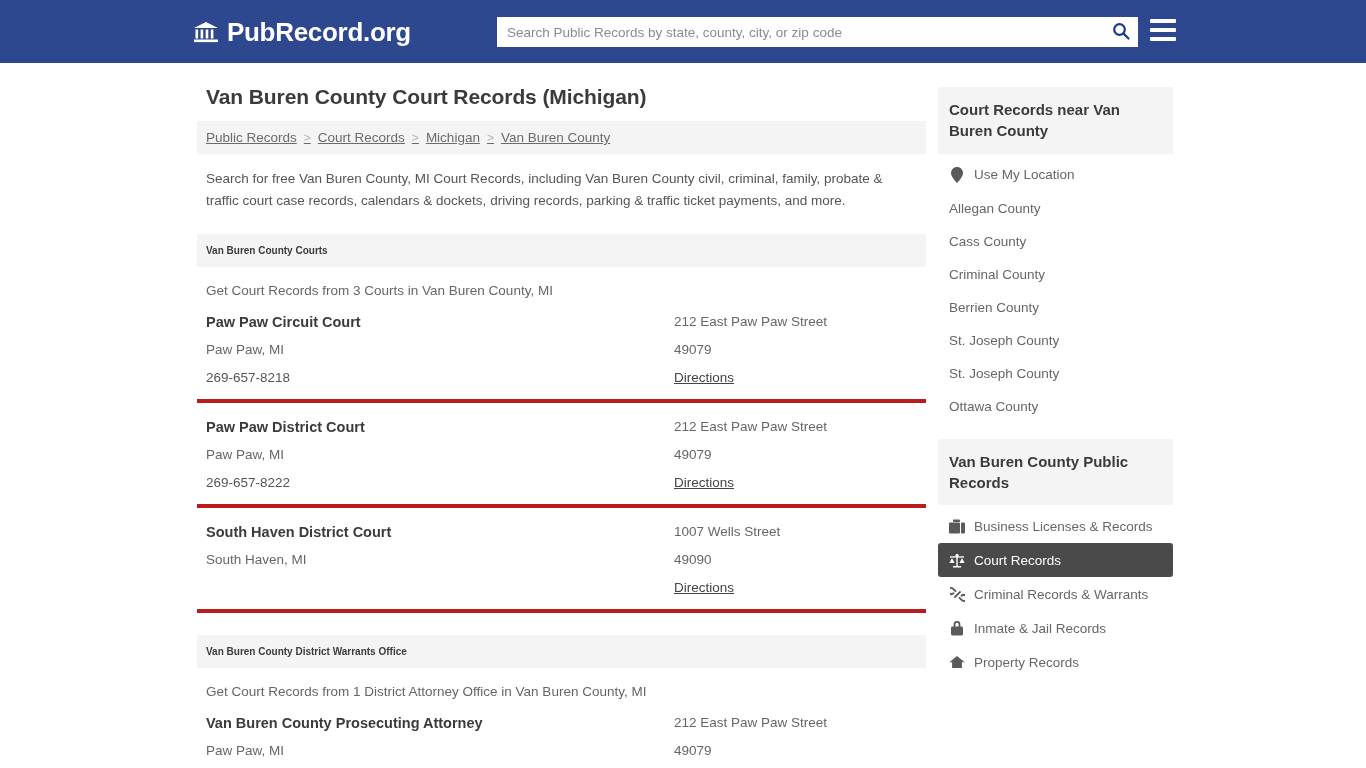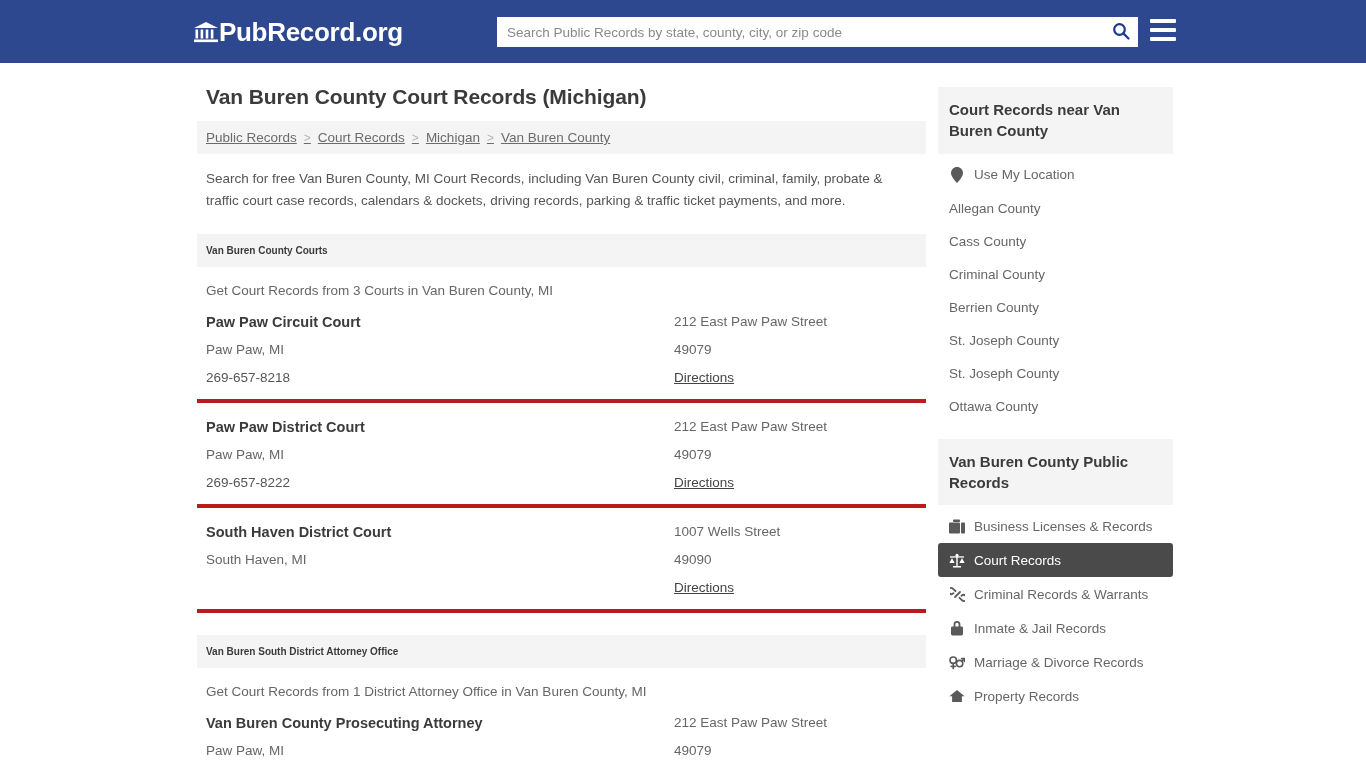--- a/index.html
+++ b/index.html
@@ -15,20 +15,21 @@
   .site-header {
     height: 63px;
     background: #2E4890;
     display: flex;
     align-items: center;
     position: relative;
   }
   .brand {
     display: flex;
     align-items: center;
+    gap: 8px;
     margin-left: 193px;
     text-decoration: none;
   }
   .brand-icon { width: 26px; height: 26px; display: block; }
   .brand-text {
     color: #ffffff;
     font-size: 26px;
     font-weight: bold;
     letter-spacing: -0.3px;
     line-height: 1;
@@ -292,21 +293,21 @@
               <div class="entry-name">South Haven District Court</div>
               <div class="entry-line">South Haven, MI</div>
               <div class="entry-line tel"></div>
             </div>
             <div class="entry-right">
               <div class="entry-line">1007 Wells Street</div>
               <div class="entry-line">49090</div>
               <div class="entry-line"><a class="directions-link" href="#">Directions</a></div>
             </div>
           </div>
-          <div class="section-head">Van Buren South District Attorney Office</div>
+          <div class="section-head">Van Buren County District Warrants Office</div>
           <div class="section-sub">Get Court Records from 1 District Attorney Office in Van Buren County, MI</div>
           <div class="entry">
             <div class="entry-left">
               <div class="entry-name">Van Buren County Prosecuting Attorney</div>
               <div class="entry-line">Paw Paw, MI</div>
             </div>
             <div class="entry-right">
               <div class="entry-line">212 East Paw Paw Street</div>
               <div class="entry-line">49079</div>
             </div>
@@ -389,31 +390,20 @@
             <span class="ico">
               <svg width="14" height="16" viewBox="0 0 14 16" fill="#5a5a5a">
                 <rect x="1" y="6.5" width="12" height="9" rx="1.4"></rect>
                 <path d="M3.6 7V4.4a3.4 3.4 0 0 1 6.8 0V7H8.6V4.4a1.6 1.6 0 0 0-3.2 0V7z"></path>
               </svg>
             </span>
             <span>Inmate &amp; Jail Records</span>
           </li>
           <li class="panel-item">
             <span class="ico">
-              <svg width="16" height="15" viewBox="0 0 16 15" fill="none" stroke="#5a5a5a" stroke-width="1.6">
-                <circle cx="4.2" cy="5.2" r="3.2"></circle>
-                <path d="M4.2 8.6v5M2.2 11.4h4" stroke-linecap="round"></path>
-                <circle cx="10.6" cy="8.6" r="3.2"></circle>
-                <path d="M12.9 6.3 L15.4 3.8M12.6 3.6h2.9v2.9" stroke-linecap="round"></path>
-              </svg>
-            </span>
-            <span>Marriage &amp; Divorce Records</span>
-          </li>
-          <li class="panel-item">
-            <span class="ico">
               <svg width="16" height="14" viewBox="0 0 16 14" fill="#5a5a5a">
                 <path d="M8 1 L15.6 7.2 H12.9 V13 H3.1 V7.2 H0.4 Z"></path>
               </svg>
             </span>
             <span>Property Records</span>
           </li>
         </ul>
     </div>
 
   </div>

